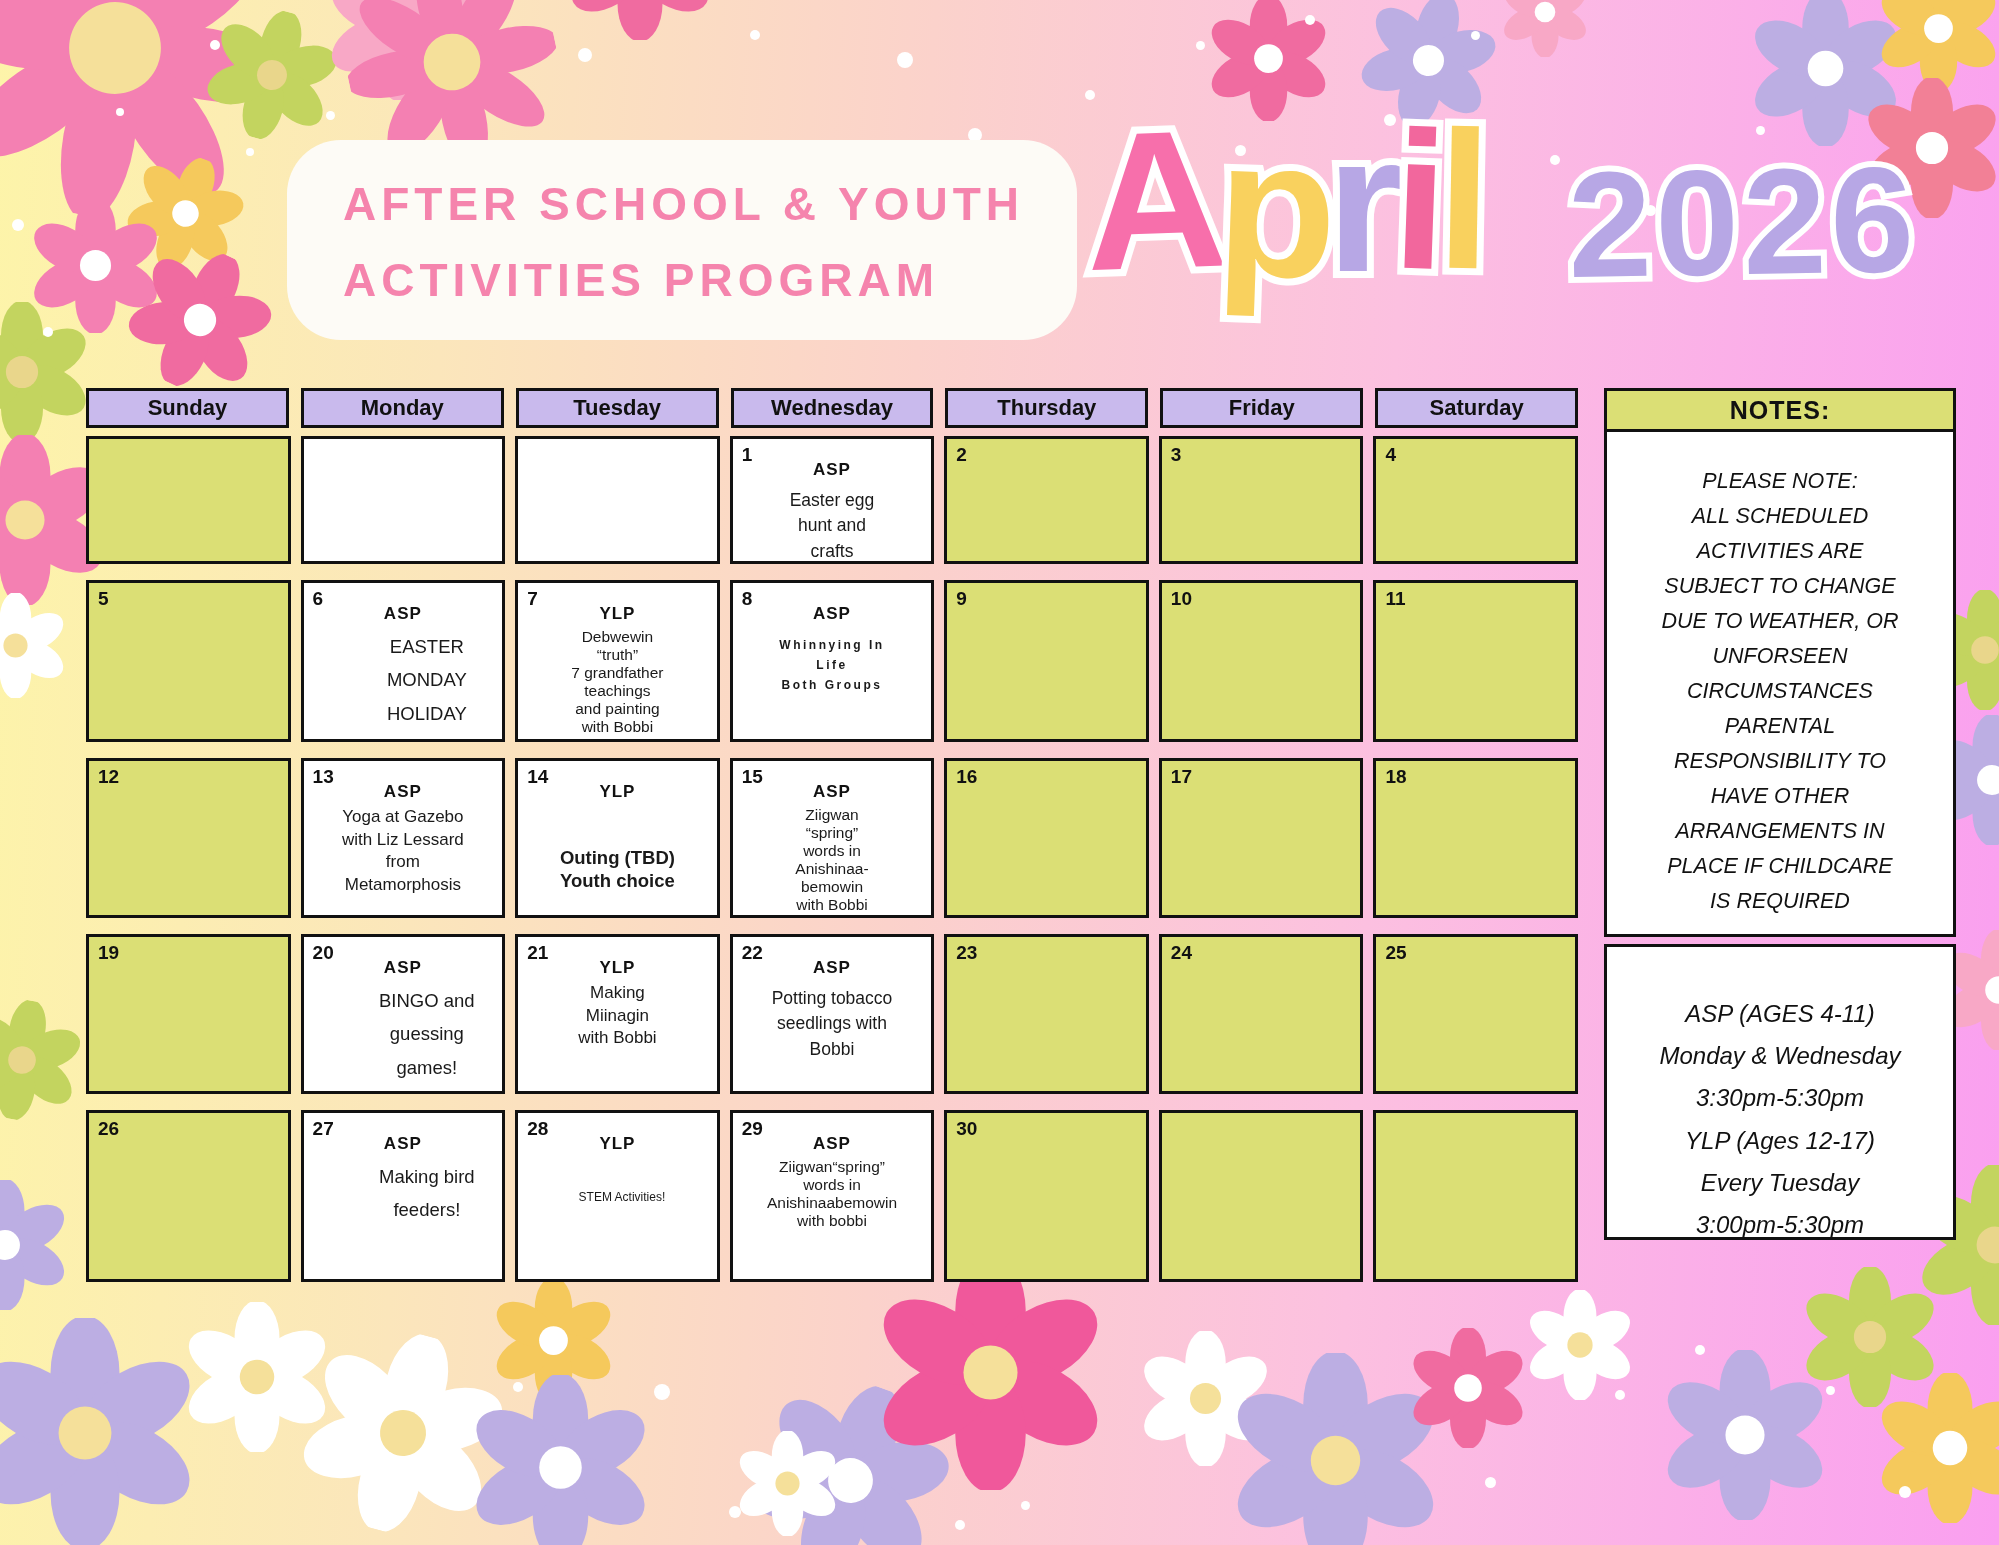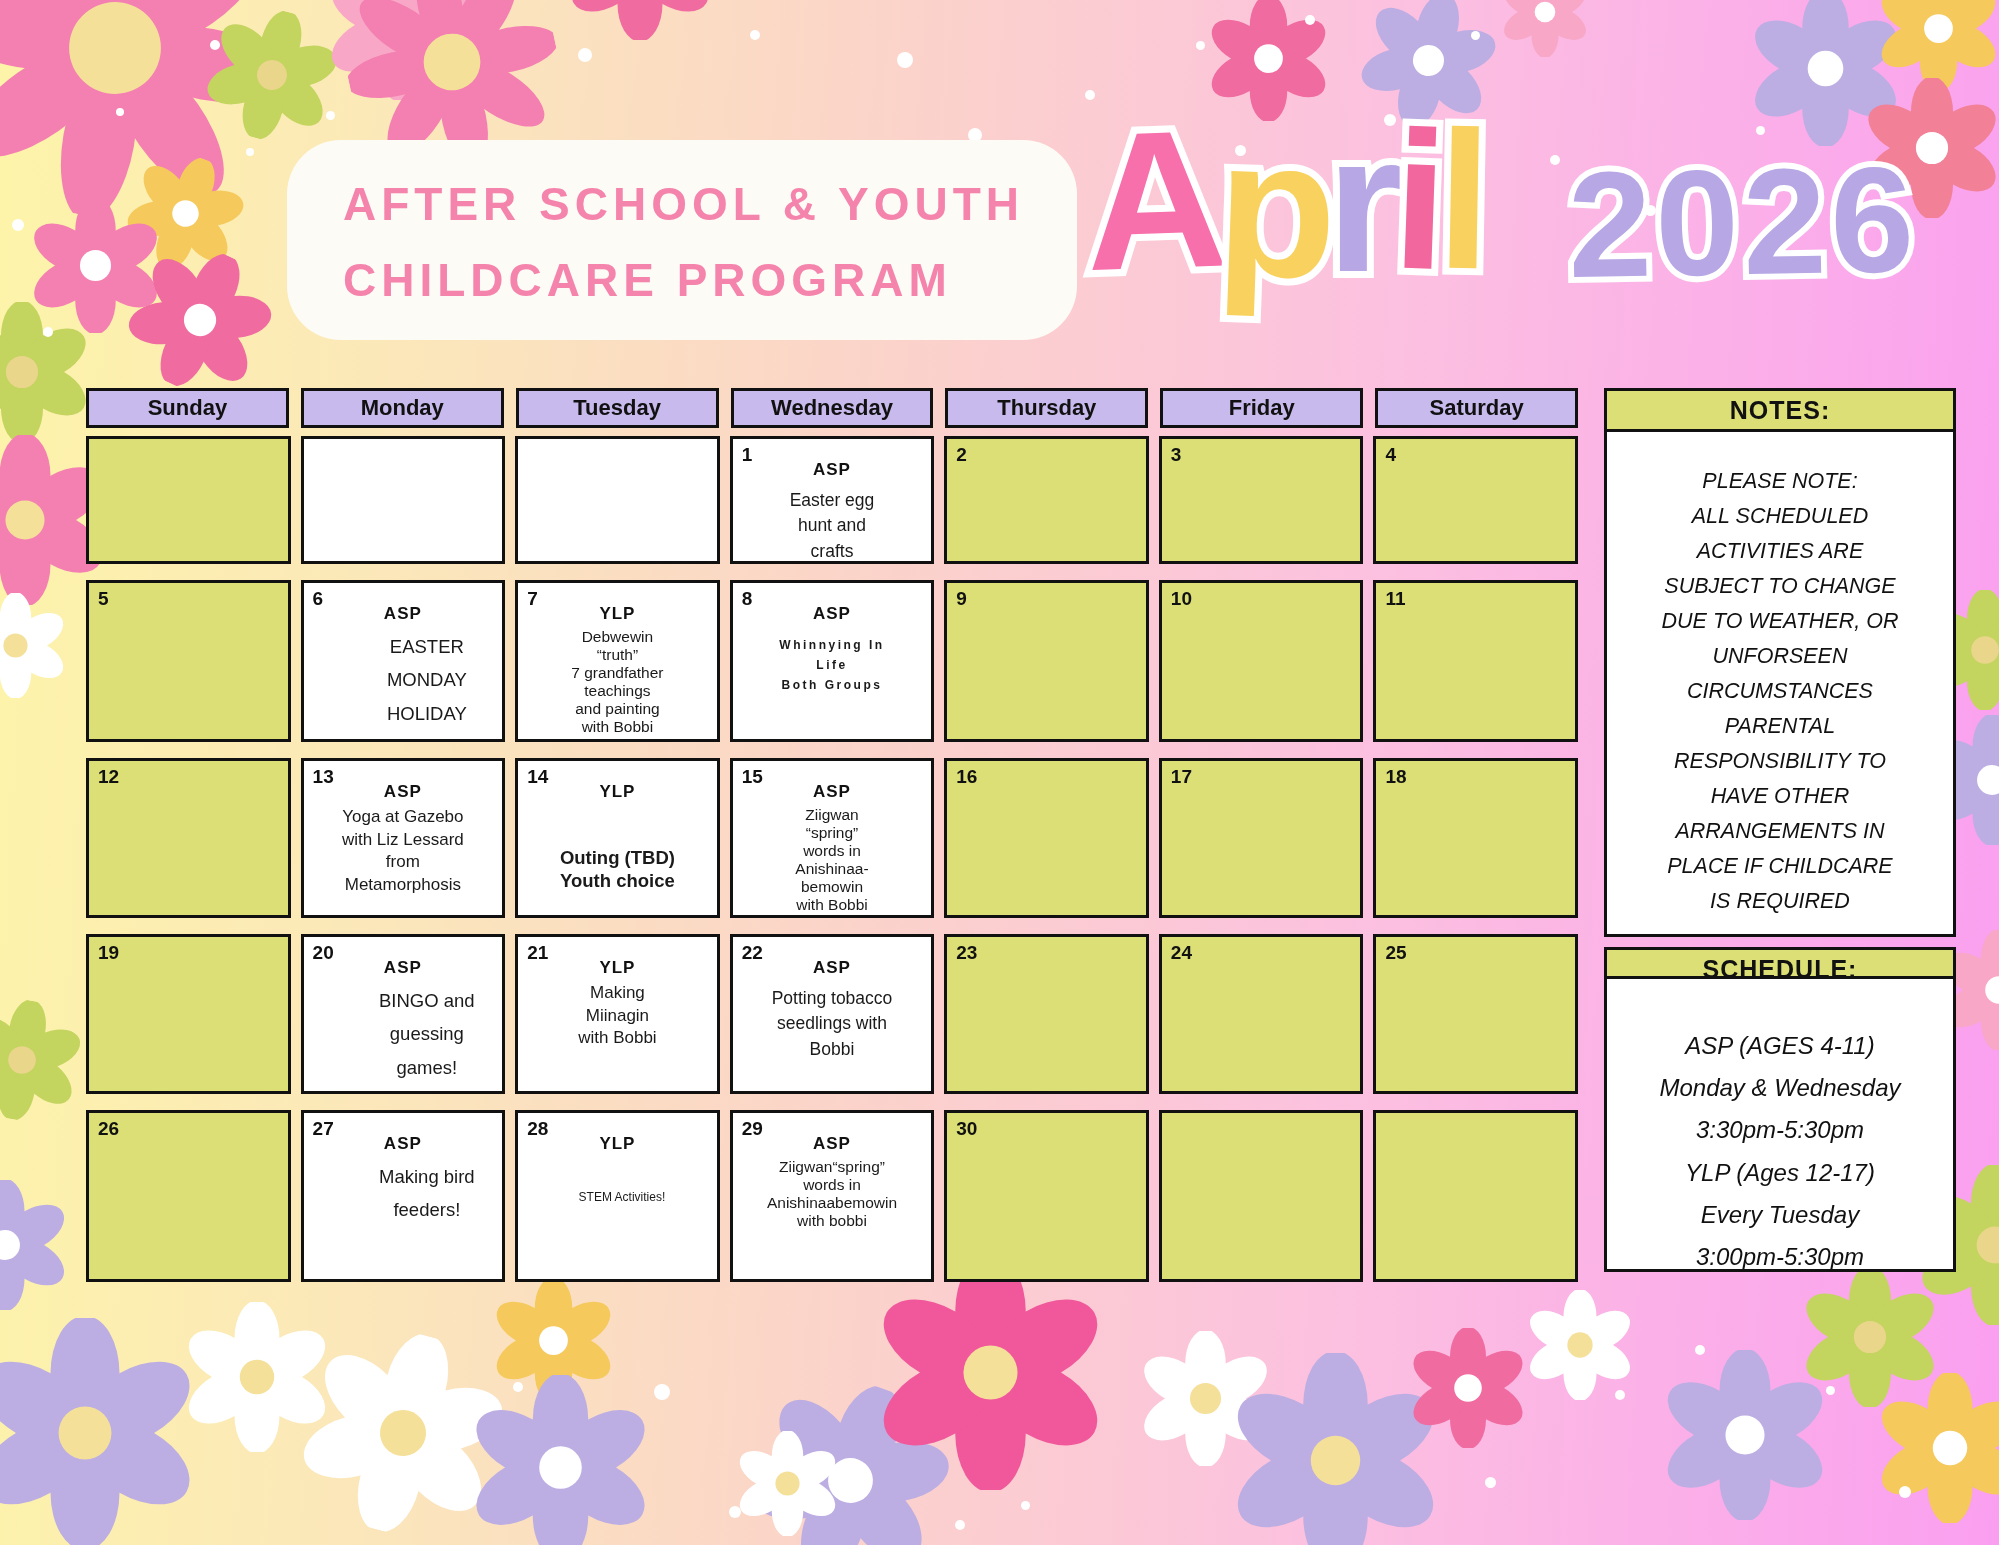--- a/index.html
+++ b/index.html
@@ -53,21 +53,21 @@
   .ev-smallmid{font-size:12px;line-height:1.3;margin-top:36px;margin-left:9px;}
 
   
   .panel-head{position:absolute;left:1604px;width:352px;height:44px;background:#dbdf75;border:3px solid #111;
     display:flex;align-items:center;justify-content:center;font-weight:bold;font-size:25px;letter-spacing:1px;}
   .panel-body{position:absolute;left:1604px;width:352px;background:#fff;border:3px solid #111;
     font-style:italic;text-align:center;white-space:pre-line;}
   #notes-head{top:388px;text-align:center;}
   #notes-body{top:429px;height:508px;font-size:21.5px;line-height:1.63;padding-top:32px;}
   #sched-head{top:947px;}
-  #sched-body{top:976px;height:296px;font-size:24px;line-height:1.76;padding-top:46px;}
+  #sched-body{top:944px;height:296px;font-size:24px;line-height:1.76;padding-top:46px;}
 </style>
 </head>
 <body>
 
 <svg width="0" height="0" style="position:absolute" aria-hidden="true">
   <defs>
     <symbol id="f6" viewBox="-100 -100 200 200">
       <g fill="currentColor">
         <ellipse cx="0" cy="-52" rx="30" ry="50"></ellipse>
         <ellipse cx="0" cy="-52" rx="30" ry="50" transform="rotate(60)"></ellipse>
@@ -236,21 +236,21 @@
     <div class="dot" style="left: 1484.5px; top: 1476.5px; width: 11px; height: 11px;"></div>
     <div class="dot" style="left: 1615px; top: 1390px; width: 10px; height: 10px;"></div>
     <div class="dot" style="left: 1020.5px; top: 1500.5px; width: 9px; height: 9px;"></div>
     <div class="dot" style="left: 1899px; top: 1486px; width: 12px; height: 12px;"></div>
     <div class="dot" style="left: 1825.5px; top: 1385.5px; width: 9px; height: 9px;"></div>
     <div class="dot" style="left: 1695px; top: 1345px; width: 10px; height: 10px;"></div>
   </div>
 
 <div class="title-bubble">
   <div class="title-line">AFTER SCHOOL &amp; YOUTH</div>
-  <div class="title-line">CHILDCARE PROGRAM</div>
+  <div class="title-line">ACTIVITIES PROGRAM</div>
 </div>
 
 <div class="april" id="april"><span style="color: rgb(247, 111, 171);">A</span><span style="color: rgb(249, 209, 94);">p</span><span style="color: rgb(183, 167, 229);">r</span><span style="color: rgb(242, 103, 157);">i</span><span style="color: rgb(249, 209, 94);">l</span></div>
 <div class="year">2026</div>
 
 <div class="dow-row" id="dow-row">
     <div class="day-head">Sunday</div>
     <div class="day-head">Monday</div>
     <div class="day-head">Tuesday</div>
     <div class="day-head">Wednesday</div>

